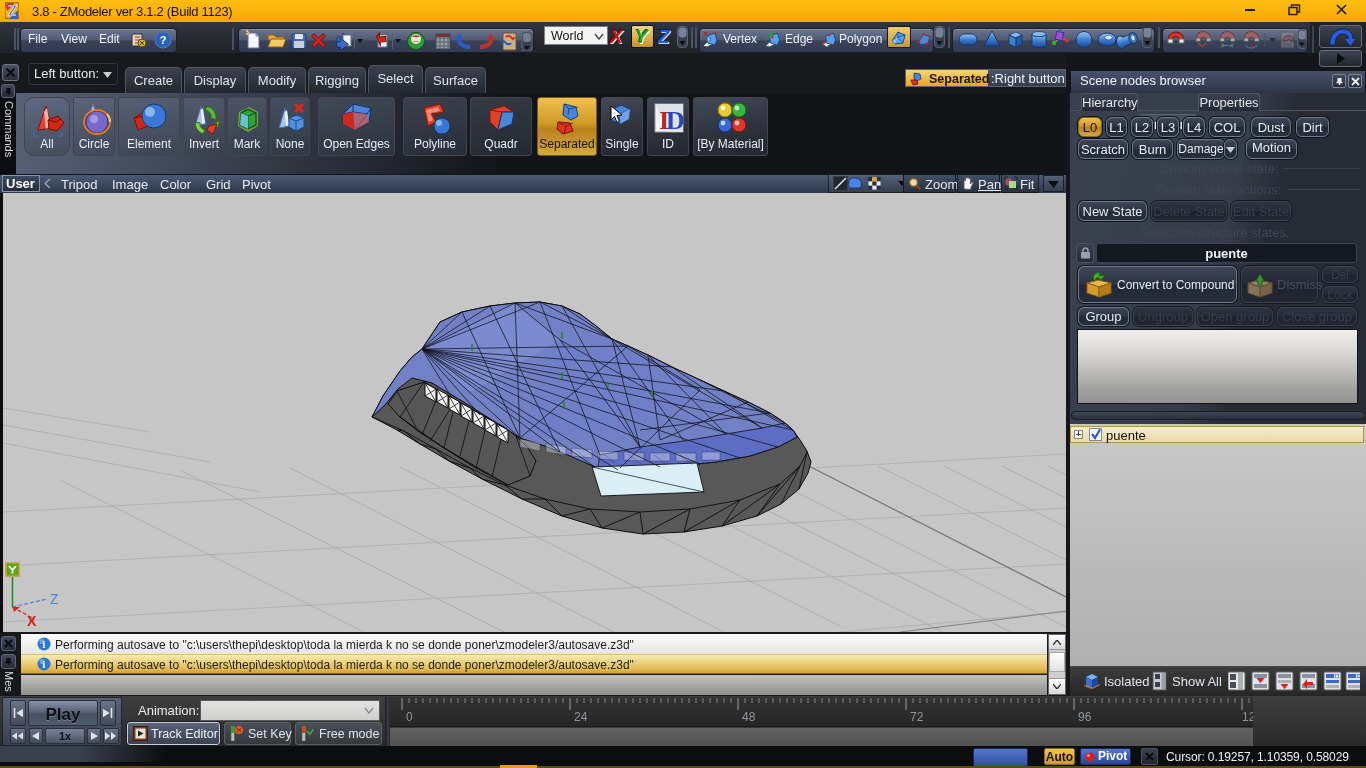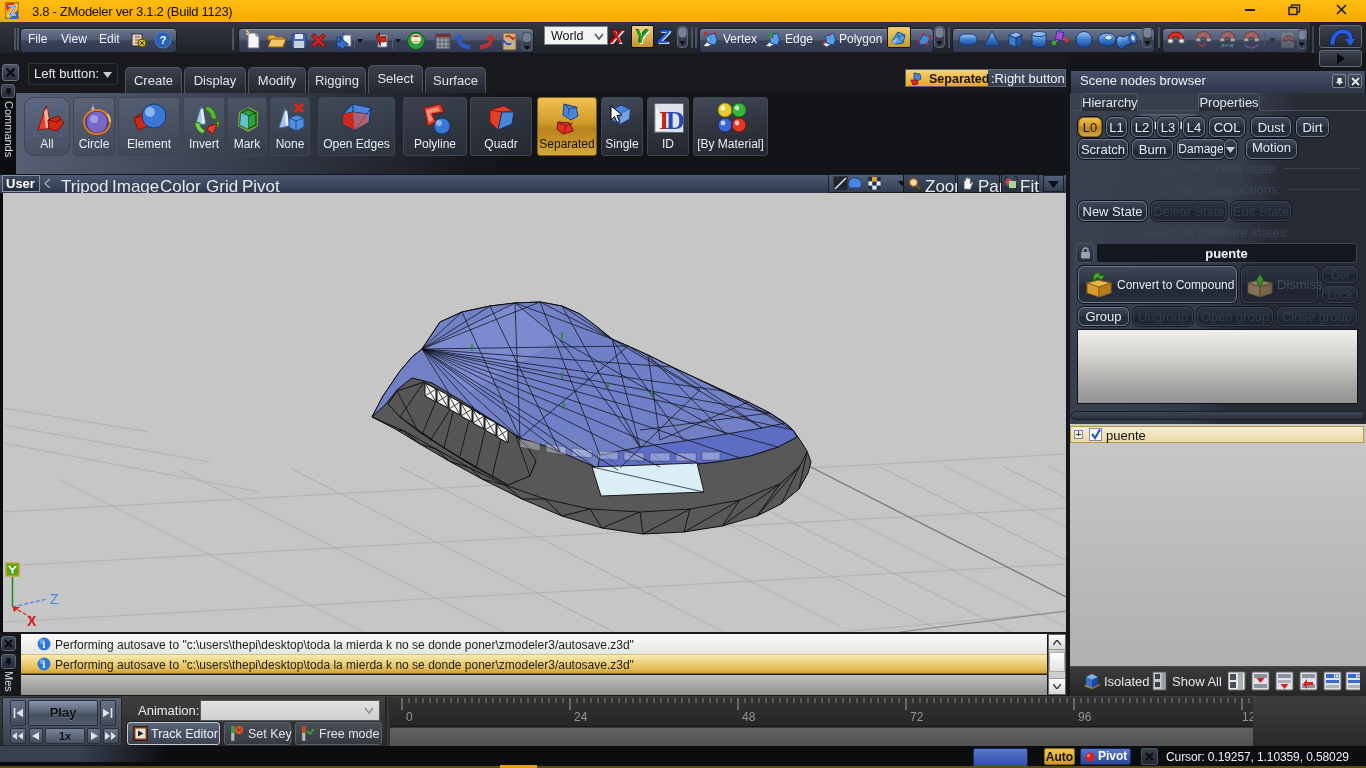--- a/index.html
+++ b/index.html
@@ -17,21 +17,21 @@
   .bbtn { position:absolute; top:97px; height:59px; border:1px solid #40454f; border-radius:3px;
     background:linear-gradient(168deg,#434a58 0%,#2e333d 55%,#23262e 100%);
     color:#e9edf3; font-size:12px; }
   .bbtn .lbl { position:absolute; bottom:4px; width:100%; text-align:center; }
   .rbtn { position:absolute; border:1px solid #6e7a90; border-radius:6px; color:#e7ebf2; font-size:13px; text-align:center;
     background:linear-gradient(#3f4758 0%,#2c3342 48%,#222836 52%,#272e3c 100%);
     box-shadow:0 0 0 1px #10131a; }
   .rbtn.dis { color:#363d4b; border-color:#39404e; box-shadow:0 0 0 1px #161a22;
     background:linear-gradient(#2d3340 0%,#242a36 48%,#1e242e 52%,#222734 100%); }
   .dimtxt { position:absolute; color:#3a414e; font-size:13px; }
-  .vpm { position:absolute; top:3px; color:#e6eaef; font-size:17px; }
+  .vpm { position:absolute; top:3px; color:#e6eaef; font-size:13px; }
 </style>
 </head>
 <body>
 <div id="app">
 
 <div class="abs" style="left:0;top:0;width:1366px;height:22px;background:linear-gradient(#ffbd12,#f6a900);"></div>
 <svg class="abs" style="left:5px;top:2px" width="14" height="17" viewBox="0 0 14 17">
   <rect x="0" y="0" width="14" height="17" rx="3" fill="#f2b020" stroke="#7a4a10"></rect>
   <path d="M1 4 a3 3 0 0 1 3 -3 l6 0 -8 8 z" fill="#e03010"></path>
   <path d="M13 8 l0 6 a3 3 0 0 1 -3 3 l-6 0 z" fill="#2b62d9"></path>
@@ -787,21 +787,21 @@
 <div class="abs" style="left:0;top:696px;width:1366px;height:50px;background:linear-gradient(#3e3e3e,#2a2a2a);"></div>
 
 <div class="abs" style="left:2px;top:697px;width:120px;height:49px;background:linear-gradient(#5a6478,#39404f);border:1px solid #20242c;"></div>
 <div class="abs" style="left:0px;top:746px;width:195px;height:16px;background:linear-gradient(100deg,#39414f 40%,rgba(26,29,34,0) 85%);z-index:3;"></div>
 <div class="abs" style="left:10px;top:700px;width:16px;height:26px;background:linear-gradient(#6a7488,#424a5a);border:1px solid #2a2f3a;border-radius:2px;"></div>
 <svg class="abs" style="left:13px;top:708px" width="10" height="10">
       <path d="M1.5 0 v10" stroke="#dfe3ea" stroke-width="1.6"></path>
       <path d="M3.5 5 L10 0.8 V9.2 Z" fill="#dfe3ea"></path>
     </svg>
 <div class="abs" style="left:28px;top:700px;width:70px;height:26px;background:linear-gradient(#8793a8 0%,#5a6478 45%,#465062 55%,#525c70 100%);border:1px solid #2a2f3a;border-radius:2px;"></div>
-<div class="abs" style="left:28px;top:705px;width:70px;font-size:13px;font-weight:bold;color:#0e1014;text-align:center;text-shadow:0 1px 0 rgba(255,255,255,.25);">Play</div>
+<div class="abs" style="left:28px;top:705px;width:70px;font-size:17px;font-weight:bold;color:#0e1014;text-align:center;text-shadow:0 1px 0 rgba(255,255,255,.25);">Play</div>
 <div class="abs" style="left:100px;top:700px;width:16px;height:26px;background:linear-gradient(#6a7488,#424a5a);border:1px solid #2a2f3a;border-radius:2px;"></div>
 <svg class="abs" style="left:103px;top:708px" width="10" height="10">
       <path d="M8.5 0 v10" stroke="#dfe3ea" stroke-width="1.6"></path>
       <path d="M6.5 5 L0 0.8 V9.2 Z" fill="#dfe3ea"></path>
     </svg>
 <div class="abs" style="left:10px;top:728px;width:16px;height:16px;background:linear-gradient(#6a7488,#424a5a);border:1px solid #2a2f3a;border-radius:2px;"></div>
 <svg class="abs" style="left:12px;top:732px" width="12" height="8">
       <path d="M0 4 L5 0.5 V7.5 Z M6 4 L11 0.5 V7.5 Z" fill="#dfe3ea"></path>
     </svg>
 <div class="abs" style="left:29px;top:728px;width:14px;height:16px;background:linear-gradient(#6a7488,#424a5a);border:1px solid #2a2f3a;border-radius:2px;"></div>

